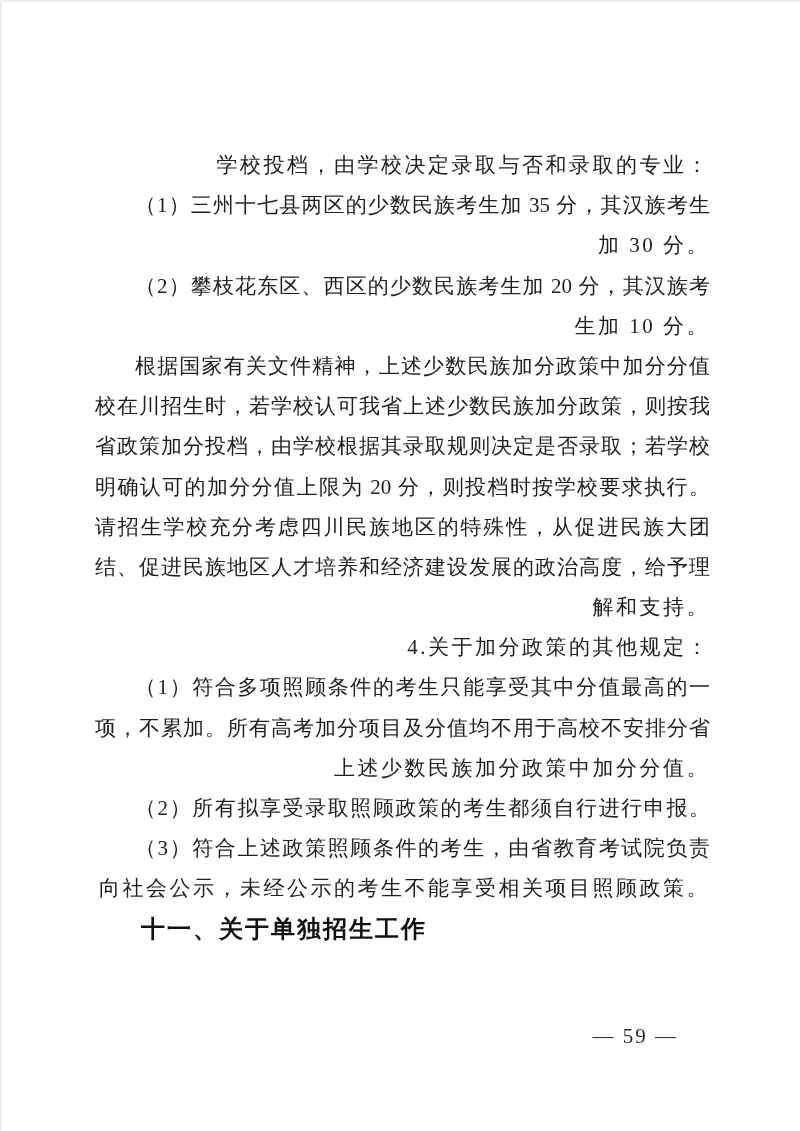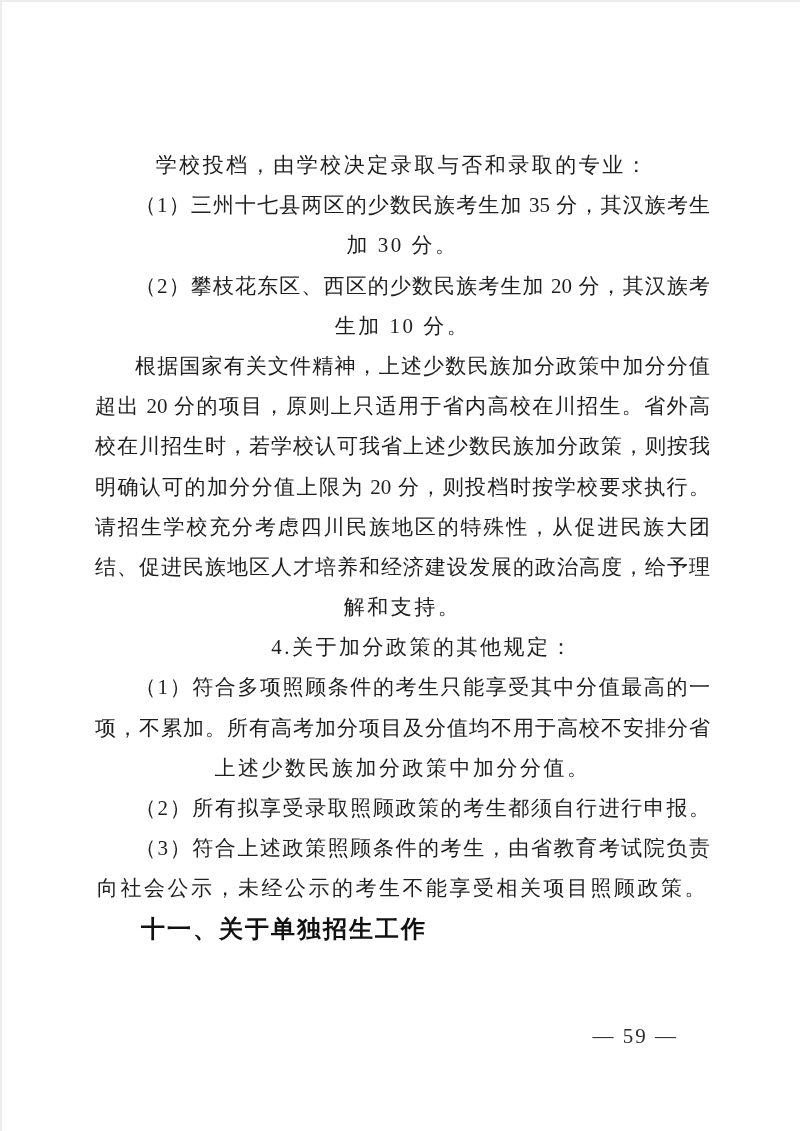--- a/index.html
+++ b/index.html
@@ -39,21 +39,21 @@
     top: 145px;
     left: 95px;
     width: 615px;
   }
   .ln {
     height: 40.2px;
     line-height: 40.2px;
     font-size: 21px;
     letter-spacing: 2.5px;
     white-space: nowrap;
-    text-align: center;
+    text-align: right;
   }
   .jf {
     letter-spacing: normal;
     white-space: normal;
     text-align: justify;
     text-align-last: justify;
   }
   .ind {
     text-indent: 40px;
   }
@@ -82,22 +82,22 @@
 <body>
 
 <div class="page">
   <div class="text-block">
     <div class="ln">学校投档，由学校决定录取与否和录取的专业：</div>
     <div class="ln ind jf">（1）三州十七县两区的少数民族考生加 35 分，其汉族考生</div>
     <div class="ln">加 30 分。</div>
     <div class="ln ind jf">（2）攀枝花东区、西区的少数民族考生加 20 分，其汉族考</div>
     <div class="ln">生加 10 分。</div>
     <div class="ln ind jf">根据国家有关文件精神，上述少数民族加分政策中加分分值</div>
-    <div class="ln jf">超出 20 分的项目，原则上只适用于省内高校在川招生。省外高</div>
     <div class="ln jf">校在川招生时，若学校认可我省上述少数民族加分政策，则按我</div>
+    <div class="ln jf">省政策加分投档，由学校根据其录取规则决定是否录取；若学校</div>
     <div class="ln jf">明确认可的加分分值上限为 20 分，则投档时按学校要求执行。</div>
     <div class="ln jf">请招生学校充分考虑四川民族地区的特殊性，从促进民族大团</div>
     <div class="ln jf">结、促进民族地区人才培养和经济建设发展的政治高度，给予理</div>
     <div class="ln">解和支持。</div>
     <div class="ln ind">4.关于加分政策的其他规定：</div>
     <div class="ln ind jf">（1）符合多项照顾条件的考生只能享受其中分值最高的一</div>
     <div class="ln jf">项，不累加。所有高考加分项目及分值均不用于高校不安排分省</div>
     <div class="ln">上述少数民族加分政策中加分分值。</div>
     <div class="ln ind jf">（2）所有拟享受录取照顾政策的考生都须自行进行申报。</div>
     <div class="ln ind jf">（3）符合上述政策照顾条件的考生，由省教育考试院负责</div>

